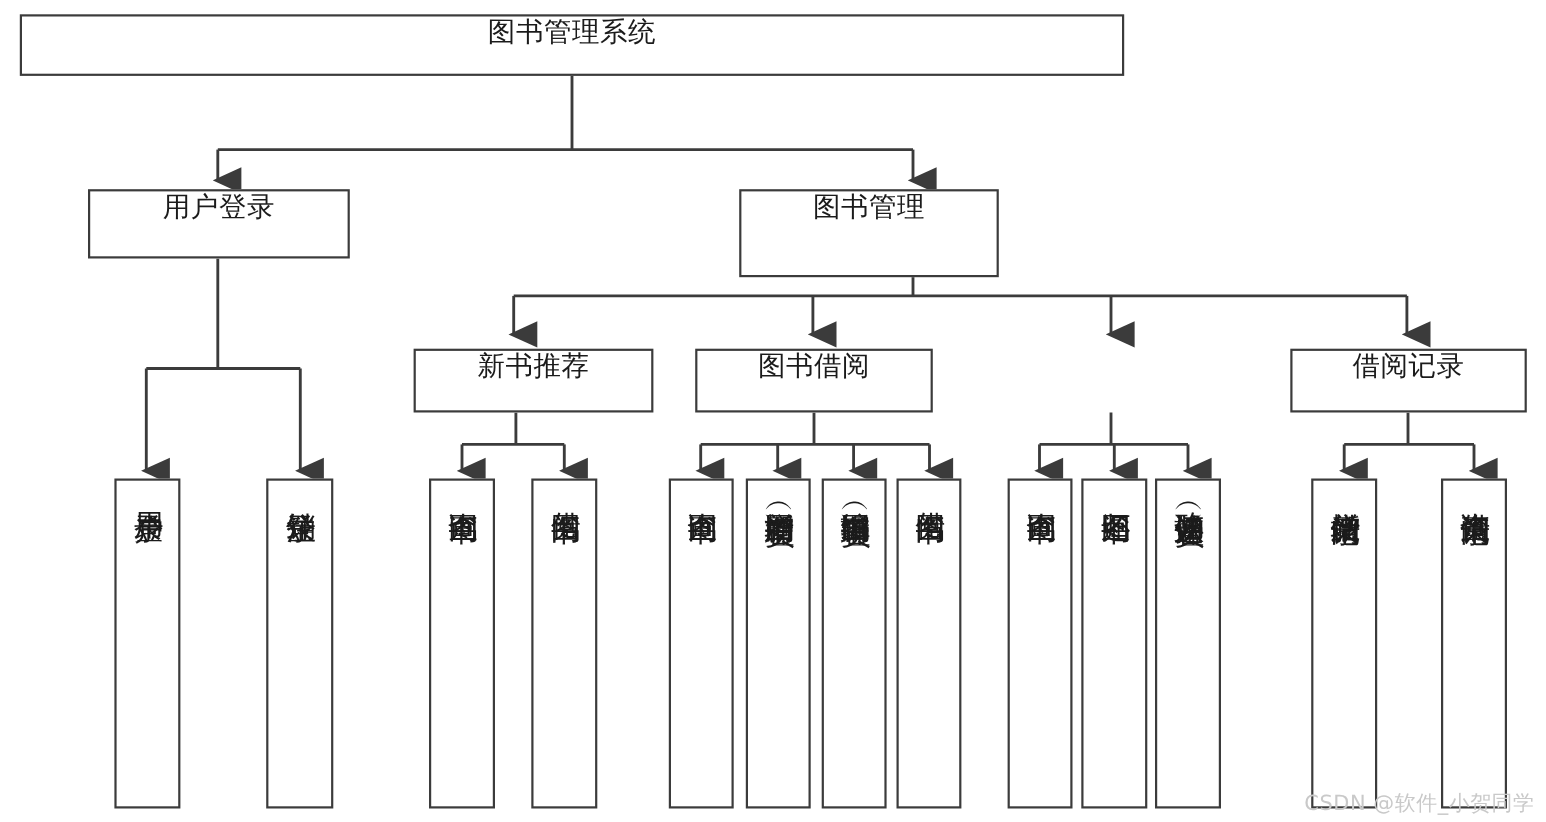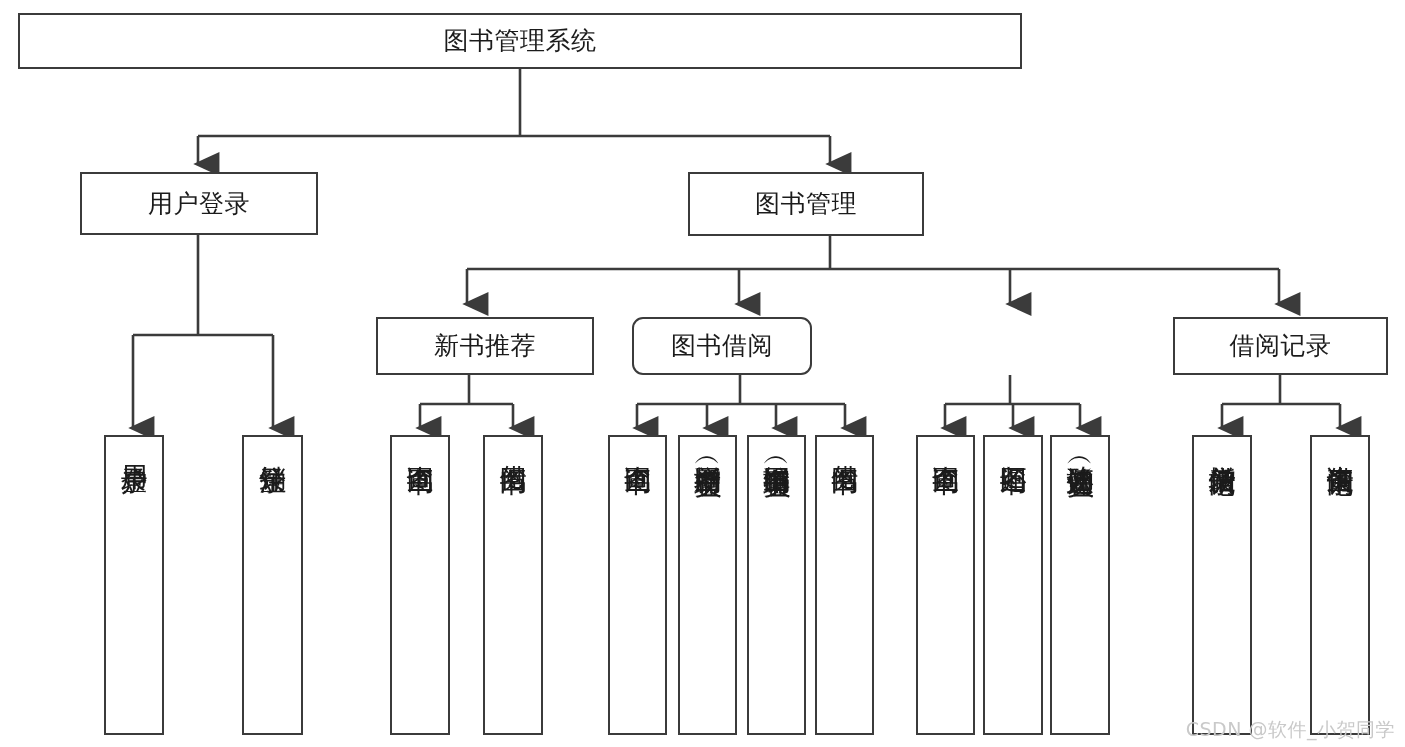--- a/index.html
+++ b/index.html
@@ -24,21 +24,21 @@
     width: 1405px;
     height: 747px;
     pointer-events: none;
   }
   .node {
     position: absolute;
     box-sizing: border-box;
     background: #ffffff;
     border: 2.5px solid #3b3b3b;
     display: flex;
-    align-items: center;
+    align-items: flex-start;
     justify-content: center;
     color: #1b1b1b;
   }
   .node.horiz {
     font-size: 25px;
     line-height: 1.1;
     letter-spacing: 0.5px;
   }
   .node.root {
     font-size: 25px;
@@ -125,29 +125,29 @@
   </svg>
 
   <div class="node root horiz" style="left:18px; top:13px; width:1004px; height:56px;">
     <span>图书管理系统</span>
   </div>
 
   <div class="node horiz" style="left:80px; top:172px; width:238px; height:63px;">
     <span>用户登录</span>
   </div>
 
-  <div class="node horiz" style="left:688px; top:172px; width:236px; height:64px;">
+  <div class="node horiz" style="left:672px; top:172px; width:236px; height:80px;">
     <span>图书管理</span>
   </div>
 
   <div class="node horiz" style="left:376px; top:317px; width:218px; height:58px;">
     <span>新书推荐</span>
   </div>
 
-  <div class="node horiz" style="left:632px; top:317px; width:180px; height:58px;border-radius:11px;">
+  <div class="node horiz" style="left:632px; top:317px; width:216px; height:58px;">
     <span>图书借阅</span>
   </div>
 
 
   <div class="node horiz" style="left:1173px; top:317px; width:215px; height:58px;">
     <span>借阅记录</span>
   </div>
 
   <div class="node vert" style="left:104px; top:435px; width:60px; height:300px;">
     <span class="vlabel">用户登录</span>

